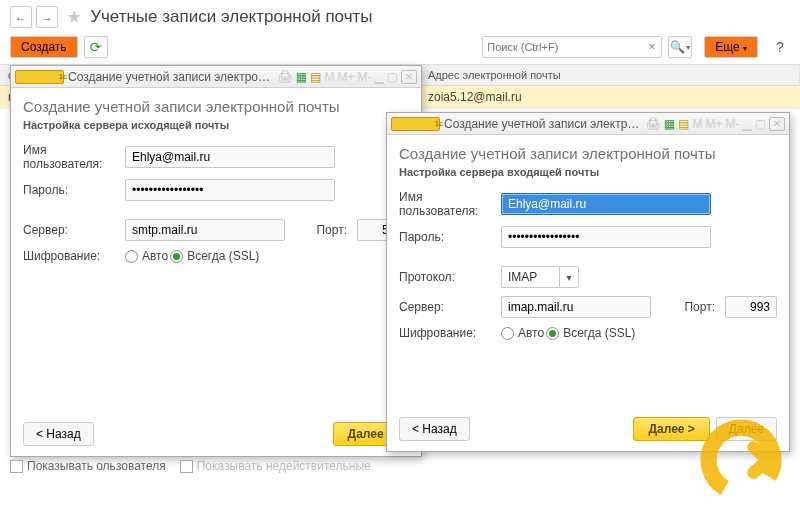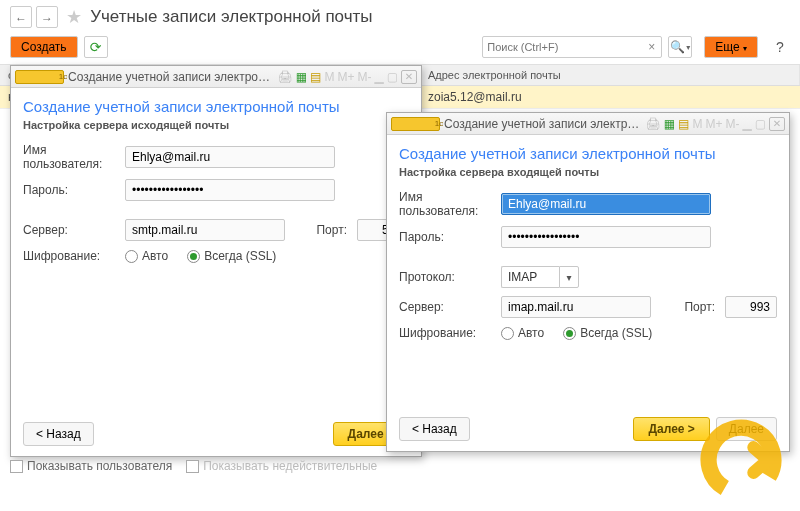--- a/index.html
+++ b/index.html
@@ -39,37 +39,37 @@
 
 .dlg-titlebar { height: 22px; background: linear-gradient(#f7f7f7,#ececec); border-bottom: 1px solid #d0d0d0; display: flex; align-items: center; padding: 0 4px; font-size: 11px; color: #555; gap: 4px; }
 .dlg-ic { width: 14px; height: 14px; background: #f6c62e; border: 1px solid #c79a00; border-radius: 2px; display: inline-flex; align-items: center; justify-content: center; font-size: 8px; color: #8a6400; padding-left: 47px; }
 .dlg-title-text { flex: 1; white-space: nowrap; overflow: hidden; text-overflow: ellipsis; }
 .dlg-tb-icons { display: flex; align-items: center; gap: 3px; color: #bbb; font-size: 11px; }
 .dlg-tb-icons span { cursor: pointer; }
 .dlg-tb-icons .pale { color: #ccc; }
 .dlg-close { width: 16px; height: 14px; border: 1px solid #bbb; border-radius: 2px; display: inline-flex; align-items: center; justify-content: center; font-size: 10px; cursor: pointer; }
 
 .dlg-body { padding: 10px 12px; }
-.dlg-heading { font-size: 15px; color: #3b82f6; margin-bottom: 4px; }
+.dlg-heading { font-size: 15px; color: #737373; margin-bottom: 4px; }
 .dlg-sub { font-size: 11px; font-weight: bold; color: #555; margin-bottom: 12px; }
 
 .form-row { display: flex; align-items: center; margin-bottom: 8px; }
 .form-label { width: 102px; font-size: 12px; color: #444; }
 .text-input { border: 1px solid #c8c8c8; height: 22px; padding: 0 6px; font-size: 12px; border-radius: 2px; background: #fafafa; }
 .text-input.w-main { width: 210px; }
 .text-input.w-port { width: 52px; text-align: right; margin-left: 6px; }
 .text-input.sel { background: #3a8de0; color: #fff; border-color: #1f6fc0; }
 .focus-border { border-color: #1f6fc0; box-shadow: 0 0 0 1px #9bc6ec inset; }
 .select-wrap { display: flex; }
 .select-main { border: 1px solid #c8c8c8; border-right: none; height: 22px; width: 58px; padding: 0 6px; display: flex; align-items: center; border-radius: 2px 0 0 2px; }
 .select-arrow { width: 20px; height: 22px; border: 1px solid #c8c8c8; display: flex; align-items: center; justify-content: center; border-radius: 0 2px 2px 0; cursor: pointer; font-size: 10px; color: #555; }
 
 .port-label { font-size: 12px; color: #444; margin-left: auto; margin-right: 4px; }
 
-.radio-row { display: flex; align-items: center; gap: 19px; }
+.radio-row { display: flex; align-items: center; gap: 2px; }
 .radio { width: 13px; height: 13px; border: 1px solid #888; border-radius: 50%; display: inline-flex; align-items: center; justify-content: center; margin-right: 4px; }
 .radio.checked::after { content: ""; width: 7px; height: 7px; background: #2e9a2e; border-radius: 50%; }
 .radio-label { font-size: 12px; color: #444; display: flex; align-items: center; cursor: pointer; }
 
 .dlg-footer { position: absolute; left: 12px; right: 12px; bottom: 10px; display: flex; align-items: center; }
 .btn-nav { border: 1px solid #ccc; background: #f7f7f7; padding: 4px 12px; border-radius: 3px; cursor: pointer; margin-right: 6px; }
 .btn-next { border: 1px solid #d6a900; background: linear-gradient(#ffe36b,#ffcf1f); padding: 4px 14px; border-radius: 3px; cursor: pointer; font-weight: bold; color: #5a4600; margin-left: auto; }
 .btn-cancel { border: 1px solid #ccc; background: #f7f7f7; padding: 4px 12px; border-radius: 3px; cursor: pointer; margin-left: 6px; }
 
 
@@ -245,21 +245,21 @@
   <div class="dlg-footer">
     <button class="btn-nav">&lt; Назад</button>
     <button class="btn-next">Далее &gt;</button>
     <button class="btn-cancel">Далее</button>
   </div>
 </div>
 
 <div class="bottom-bar">
   <label class="cb-label">
       <span class="cb"></span>
-      <span>Показывать пользователя</span>
+      <span>Показывать ользователя</span>
     </label>
   <label class="cb-label dim">
       <span class="cb"></span>
       <span>Показывать недействительные</span>
     </label>
 </div>
 
 <div class="wm">
   <svg viewBox="0 0 100 100">
       <circle cx="50" cy="50" r="36" fill="none" stroke="#f5b400" stroke-width="18" stroke-dasharray="170 60" transform="rotate(120 50 50)"></circle>

